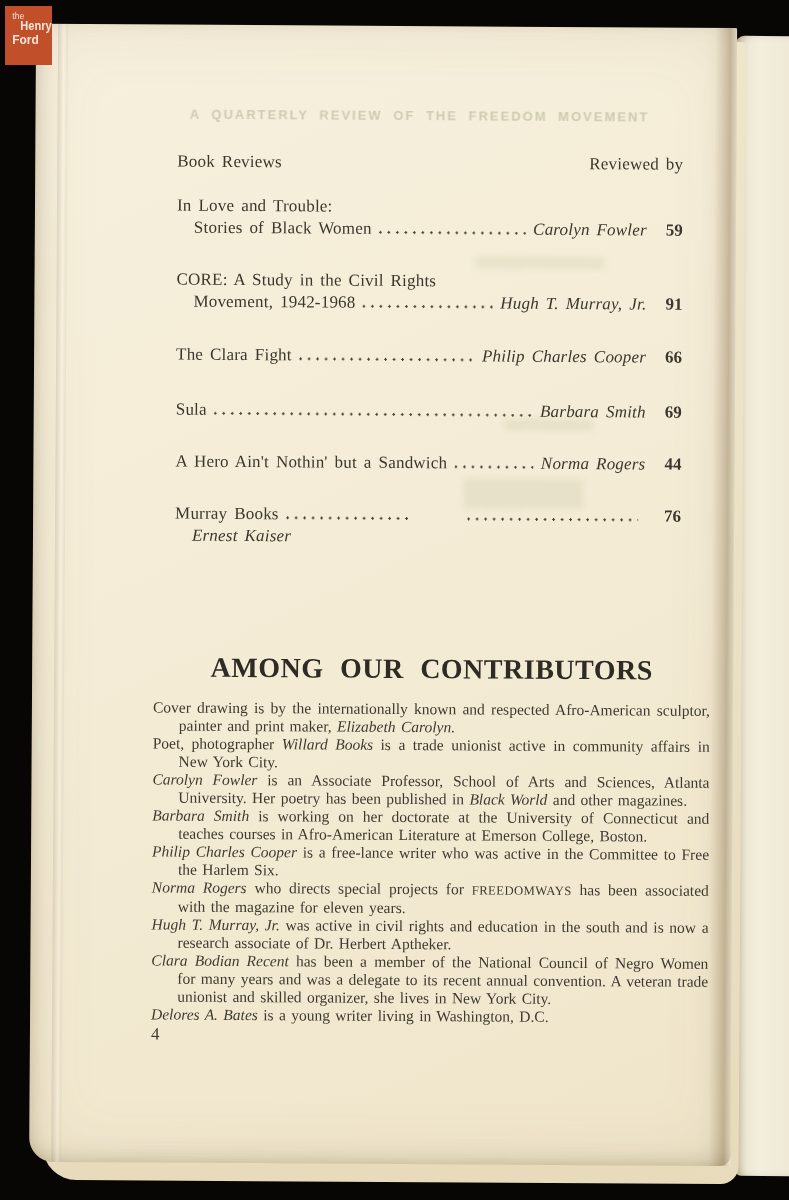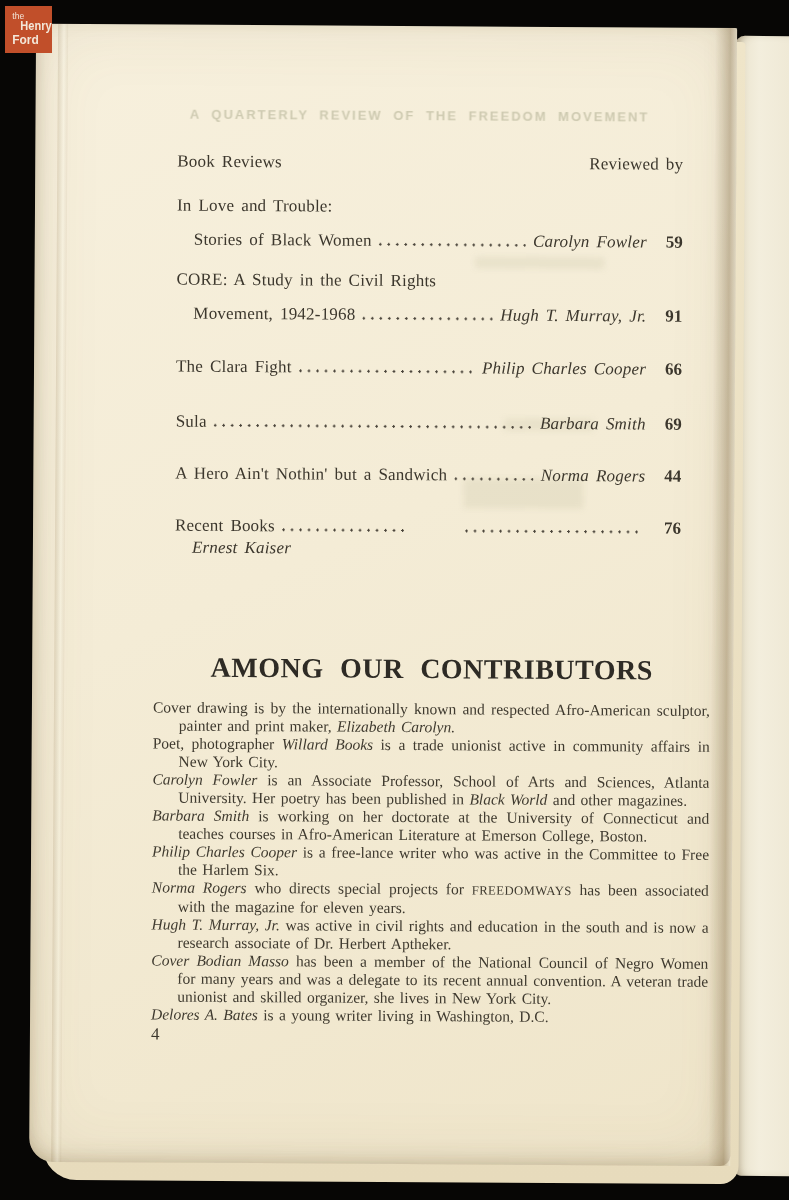--- a/index.html
+++ b/index.html
@@ -62,21 +62,21 @@
   .toc {
     position:absolute; left:142px; top:126px; width:506px; height:420px;
     color:#3c372d; font-size:17px; line-height:22px;
     letter-spacing:.2px; word-spacing:2.5px;
   }
   .toc-head { position:absolute; left:0; right:0; display:flex; justify-content:space-between; }
   .entry { position:absolute; left:0; right:0; }
   .row { display:flex; align-items:baseline; }
   .row.ind { padding-left:17px; }
   .auth { font-style:italic; white-space:nowrap; }
-  .num { width:36px; text-align:right; font-weight:bold; letter-spacing:0;margin-top:12px; }
+  .num { width:36px; text-align:right; font-weight:bold; letter-spacing:0; }
   .dots {
     flex:1 1 auto; display:inline-block; height:4px; margin:0 7px;
     background-image:radial-gradient(circle at 1.5px 1.5px,#4a443a 1.05px,rgba(0,0,0,0) 1.4px);
     background-size:8.5px 3px; background-repeat:repeat-x; background-position:0 bottom;
     min-width:12px;
   }
   .gap { width:44px; }
   .byline { font-style:italic; padding-left:17px; }
 
   
@@ -91,21 +91,21 @@
     text-align:justify; padding-left:26px; text-indent:-26px;
     word-spacing:1.5px;
   }
   .it { font-style:italic; }
   .sc { font-size:.82em; letter-spacing:.4px; }
 
   .pagenum { position:absolute; left:121px; top:1000px; font-size:17px; color:#3c372d; }
 
   
   .hf-logo {
-    position:absolute; left:5px; top:6px; width:47px; height:47px;
+    position:absolute; left:5px; top:6px; width:47px; height:59px;
     background:#c14f2a; z-index:10;
     font-family:"Liberation Sans",sans-serif; color:#f3e7d9;
   }
   .hf-the   { position:absolute; left:7px;  top:5px;  font-size:9px;  transform:scaleX(.95); }
   .hf-henry { position:absolute; left:14px; top:13px; font-size:12px; font-weight:bold; transform:scaleX(.92); }
   .hf-ford  { position:absolute; left:6px;  top:26px; font-size:13px; font-weight:bold; transform:scaleX(.92); }
 </style>
 </head>
 <body>
 
@@ -176,21 +176,21 @@
         <div class="row">
           <span>A Hero Ain't Nothin' but a Sandwich</span>
           <span class="dots"></span>
           <span class="auth">Norma Rogers</span>
           <span class="num">44</span>
         </div>
       </div>
 
       <div class="entry" style="top:352px;">
         <div class="row">
-          <span>Recent Books</span>
+          <span>Murray Books</span>
           <span class="dots" style="flex:0.9;"></span>
           <span class="gap"></span>
           <span class="dots" style="flex:1.25;"></span>
           <span class="num">76</span>
         </div>
         <div class="byline">Ernest Kaiser</div>
       </div>
 
     </div>
 
@@ -204,21 +204,21 @@
       <p class="contrib"><span class="it">Carolyn Fowler</span><span class="seg"> is an Associate Professor, School of Arts and Sciences, Atlanta University. Her poetry has been published in </span><span class="it">Black World</span><span class="seg"> and other magazines.</span></p>
 
       <p class="contrib"><span class="it">Barbara Smith</span><span class="seg"> is working on her doctorate at the University of Connecticut and teaches courses in Afro-American Literature at Emerson College, Boston.</span></p>
 
       <p class="contrib"><span class="it">Philip Charles Cooper</span><span class="seg"> is a free-lance writer who was active in the Committee to Free the Harlem Six.</span></p>
 
       <p class="contrib"><span class="it">Norma Rogers</span><span class="seg"> who directs special projects for </span><span class="sc">FREEDOMWAYS</span><span class="seg"> has been associated with the magazine for eleven years.</span></p>
 
       <p class="contrib"><span class="it">Hugh T. Murray, Jr.</span><span class="seg"> was active in civil rights and education in the south and is now a research associate of Dr. Herbert Aptheker.</span></p>
 
-      <p class="contrib"><span class="it">Cover Bodian Masso</span><span class="seg"> has been a member of the National Council of Negro Women for many years and was a delegate to its recent annual convention. A veteran trade unionist and skilled organizer, she lives in New York City.</span></p>
+      <p class="contrib"><span class="it">Clara Bodian Recent</span><span class="seg"> has been a member of the National Council of Negro Women for many years and was a delegate to its recent annual convention. A veteran trade unionist and skilled organizer, she lives in New York City.</span></p>
 
       <p class="contrib"><span class="it">Delores A. Bates</span><span class="seg"> is a young writer living in Washington, D.C.</span></p>
     </div>
 
     <div class="pagenum">4</div>
   </div>
 
   <div class="hf-logo">
     <span class="hf-the">the</span>
     <span class="hf-henry">Henry</span>

